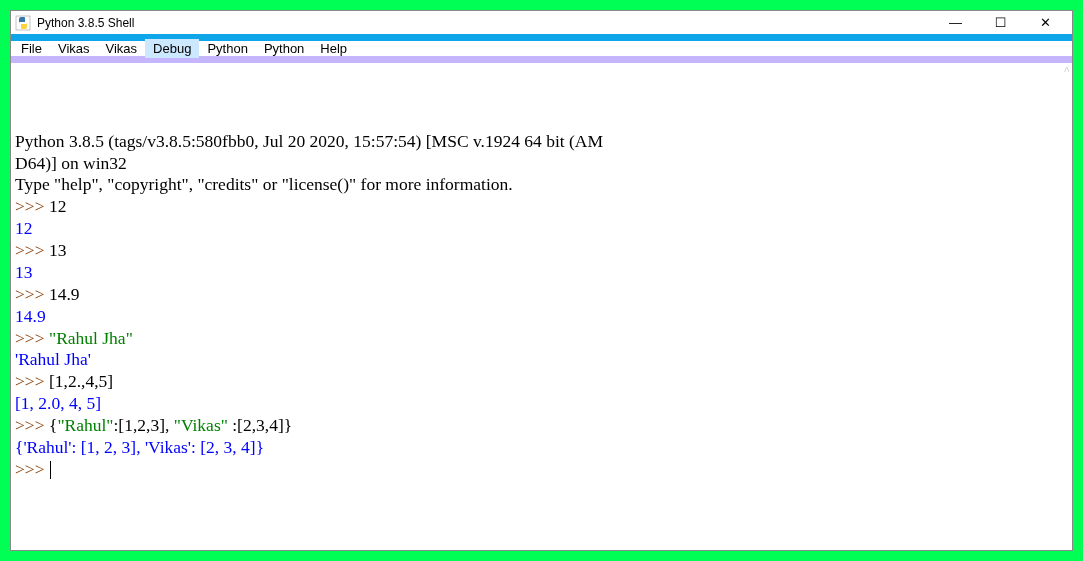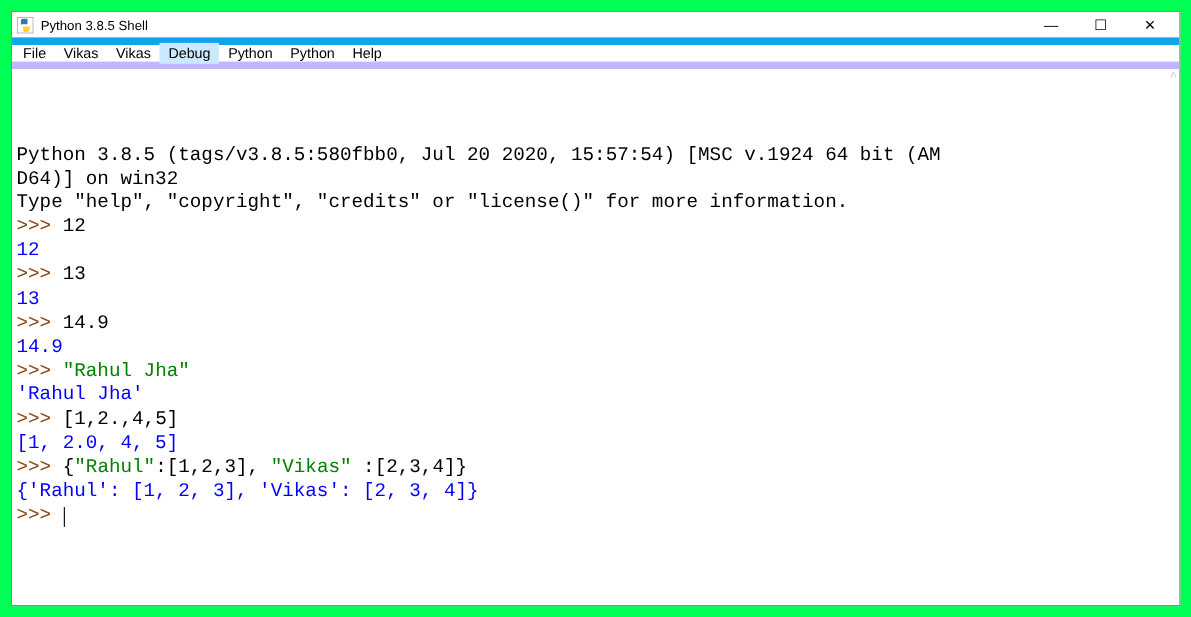--- a/index.html
+++ b/index.html
@@ -82,20 +82,21 @@
       padding: 2px 4px;
       font-family: 'Courier New', monospace;
       font-size: 17.5px;
       line-height: 1.25;
       overflow: hidden;
       position: relative;
       white-space: pre;
     }
     .line {
       display: block;
+      font-family: Liberation Serif, serif;
     }
     .prompt {
       color: #8b4513;
     }
     .str-green {
       color: #008000;
     }
     .out-blue {
       color: #0000ff;
     }

